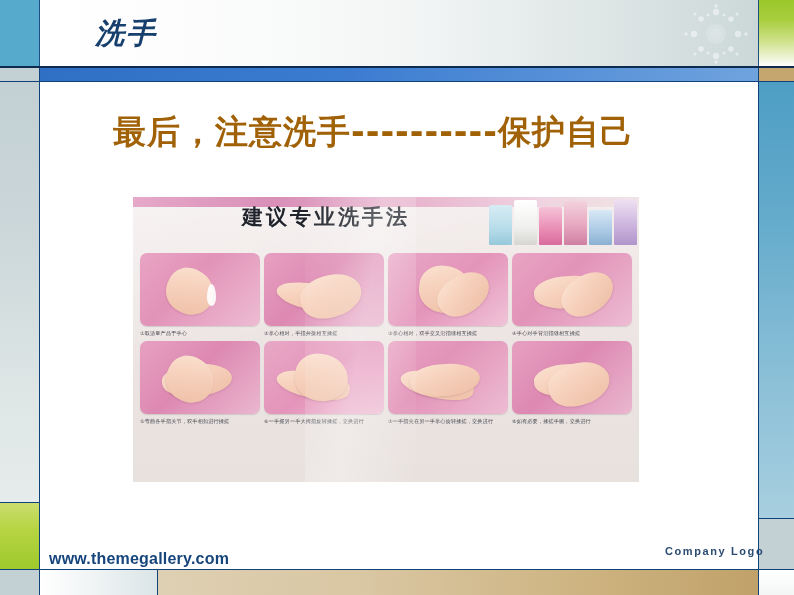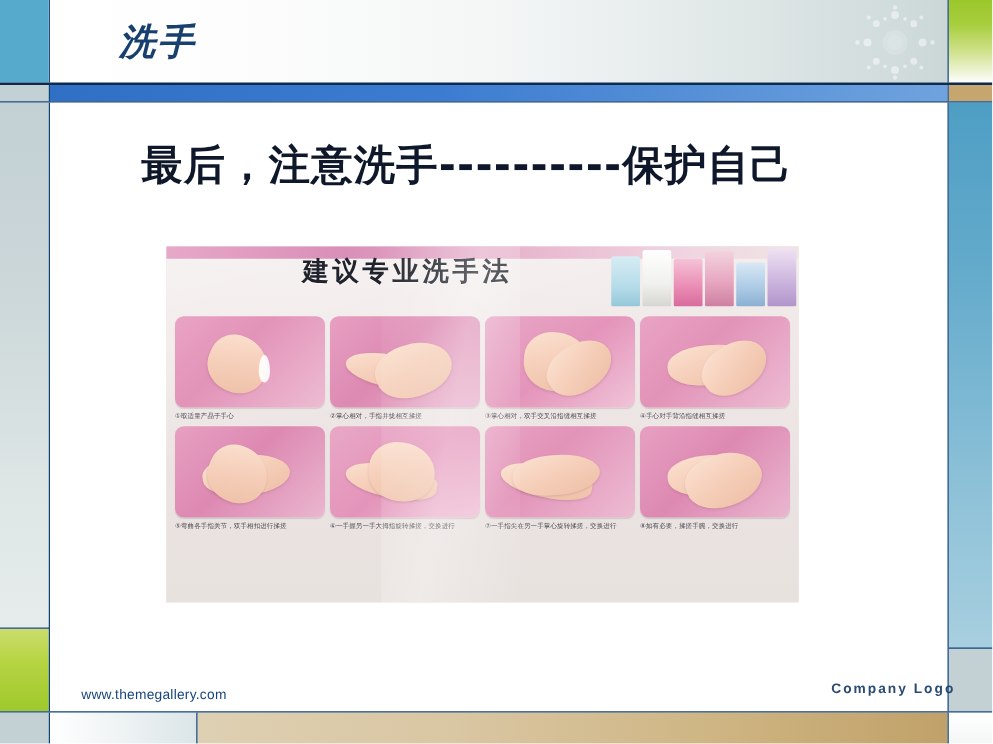--- a/index.html
+++ b/index.html
@@ -181,21 +181,21 @@
     background: #10427a;
     z-index: 8;
   }
 
   
   .content-heading {
     position: absolute;
     left: 113px; top: 110px;
     font-size: 33px;
     font-weight: bold;
-    color: #0f172a;
+    color: #a16207;
     letter-spacing: 1px;
     white-space: nowrap;
     font-family: "DejaVu Sans", "Liberation Sans", sans-serif;
   }
 
   
   .photo {
     position: absolute;
     left: 133px; top: 197px;
     width: 506px; height: 285px;
@@ -297,23 +297,23 @@
     position: absolute;
     left: 34%; top: 0;
     width: 22%; height: 100%;
     background: linear-gradient(100deg, rgba(255,255,255,0) 0%, rgba(255,255,255,0.30) 50%, rgba(255,255,255,0) 100%);
     pointer-events: none;
   }
 
   
   .footer-url {
     position: absolute;
-    left: 65px; top: 550px;
-    font-size: 11px;
-    font-weight: normal;
+    left: 49px; top: 550px;
+    font-size: 16px;
+    font-weight: bold;
     color: #16457c;
     letter-spacing: 0.2px;
   }
   .footer-logo {
     position: absolute;
     left: 665px; top: 545px;
     font-size: 11px;
     color: #2b4b72;
     letter-spacing: 1.6px;
     font-weight: bold;

